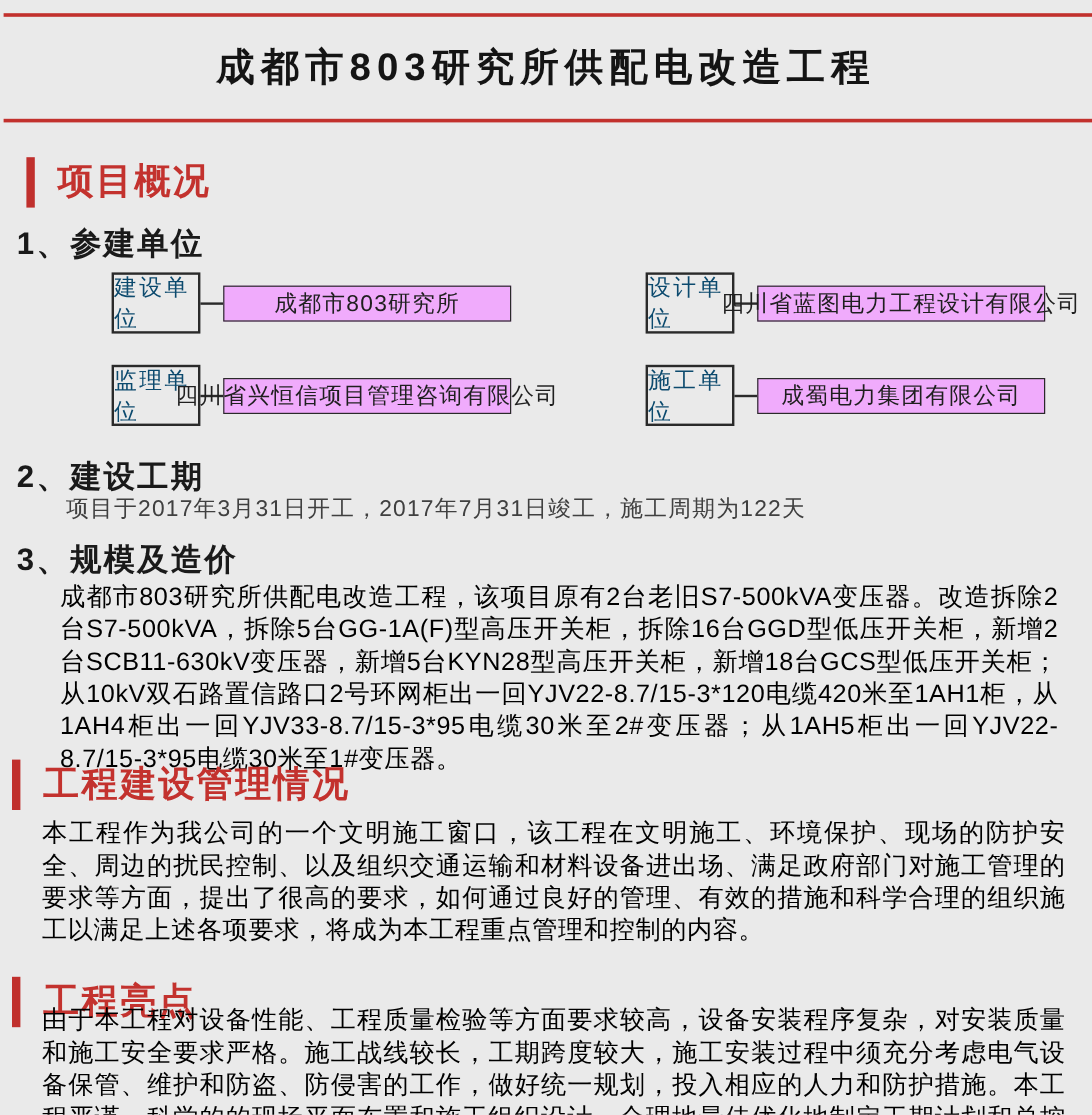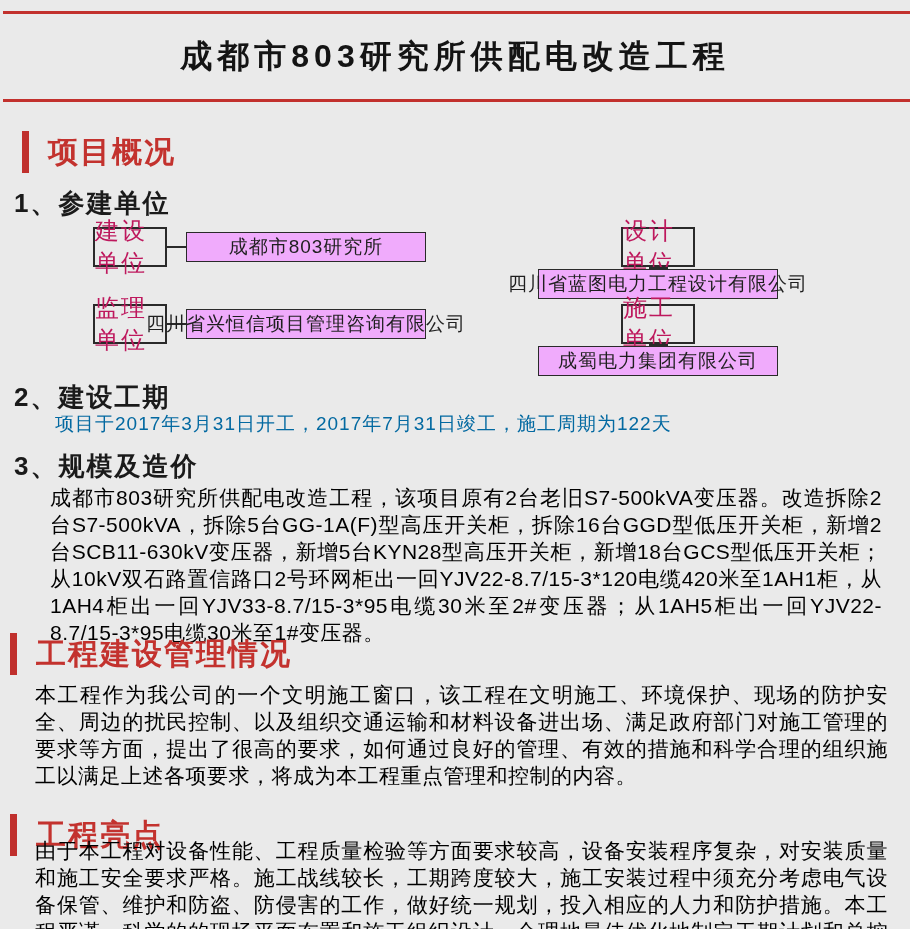--- a/index.html
+++ b/index.html
@@ -75,21 +75,21 @@
   }
   .sub1 { top: 186px; }
   .sub2 { top: 380px; }
   .sub3 { top: 449px; }
   .single-line {
     position: absolute;
     left: 55px;
     top: 411px;
     font-size: 19px;
     letter-spacing: 1px;
-    color: #0369a1;
+    color: #404040;
     white-space: nowrap;
   }
   .para {
     position: absolute;
     font-size: 21px;
     line-height: 27px;
     color: #000000;
     text-align: justify;
     letter-spacing: 0.5px;
   }
@@ -97,32 +97,32 @@
   .para-mgmt  { left: 35px; top: 681px; width: 853px; }
   .para-light { left: 35px; top: 837px; width: 853px; }
   .unit {
     position: absolute;
     display: flex;
     align-items: center;
   }
   .u-r1 { top: 227px; }
   .u-r2 { top: 304px; }
   .u-c1 { left: 93px; }
-  .u-c2 { left: 538px; flex-direction: column; }
+  .u-c2 { left: 538px; }
   .unit-role {
     width: 74px;
-    height: 40px;
+    height: 51px;
     border: 2px solid #2a2a2a;
     background: #eaeaea;
     display: flex;
     align-items: center;
     justify-content: center;
-    font-size: 24px;
+    font-size: 19px;
     letter-spacing: 2px;
-    color: #be185d;
+    color: #0c4a6e;
     box-sizing: border-box;
     flex: none;
   }
   .unit-connector {
     width: 19px;
     height: 0;
     border-top: 2px solid #2a2a2a;
     flex: none;
   }
   .unit-name {

